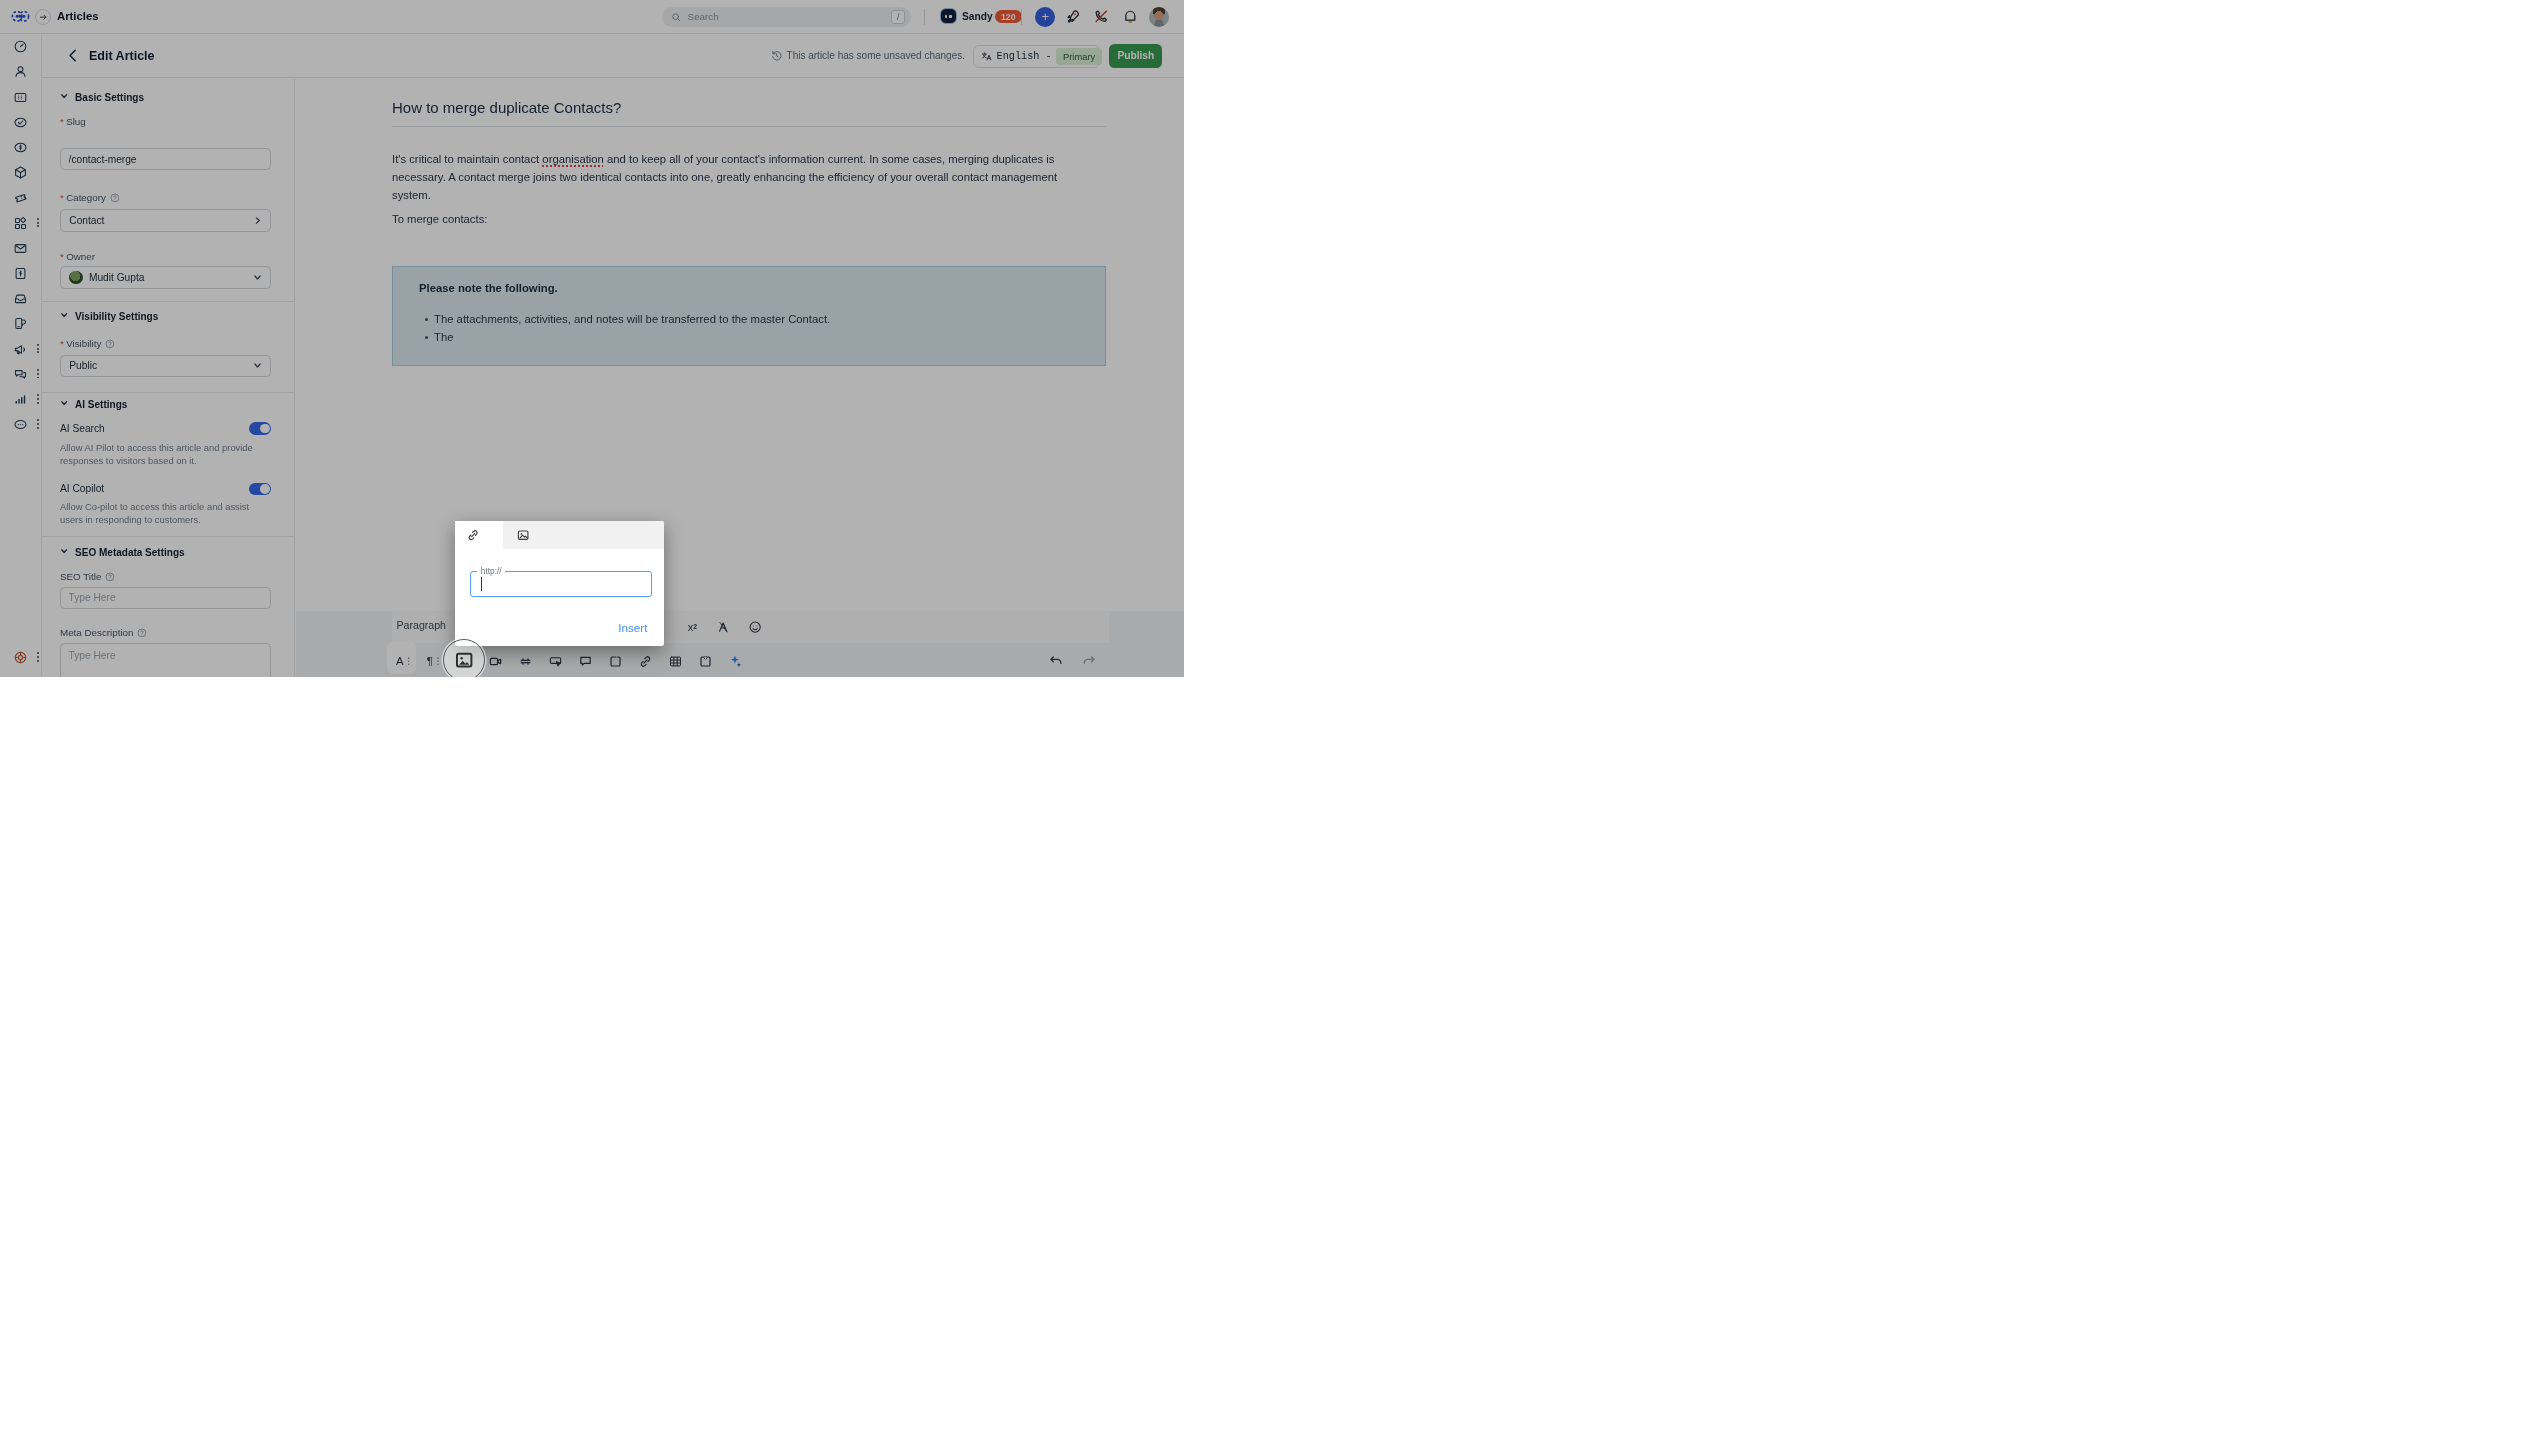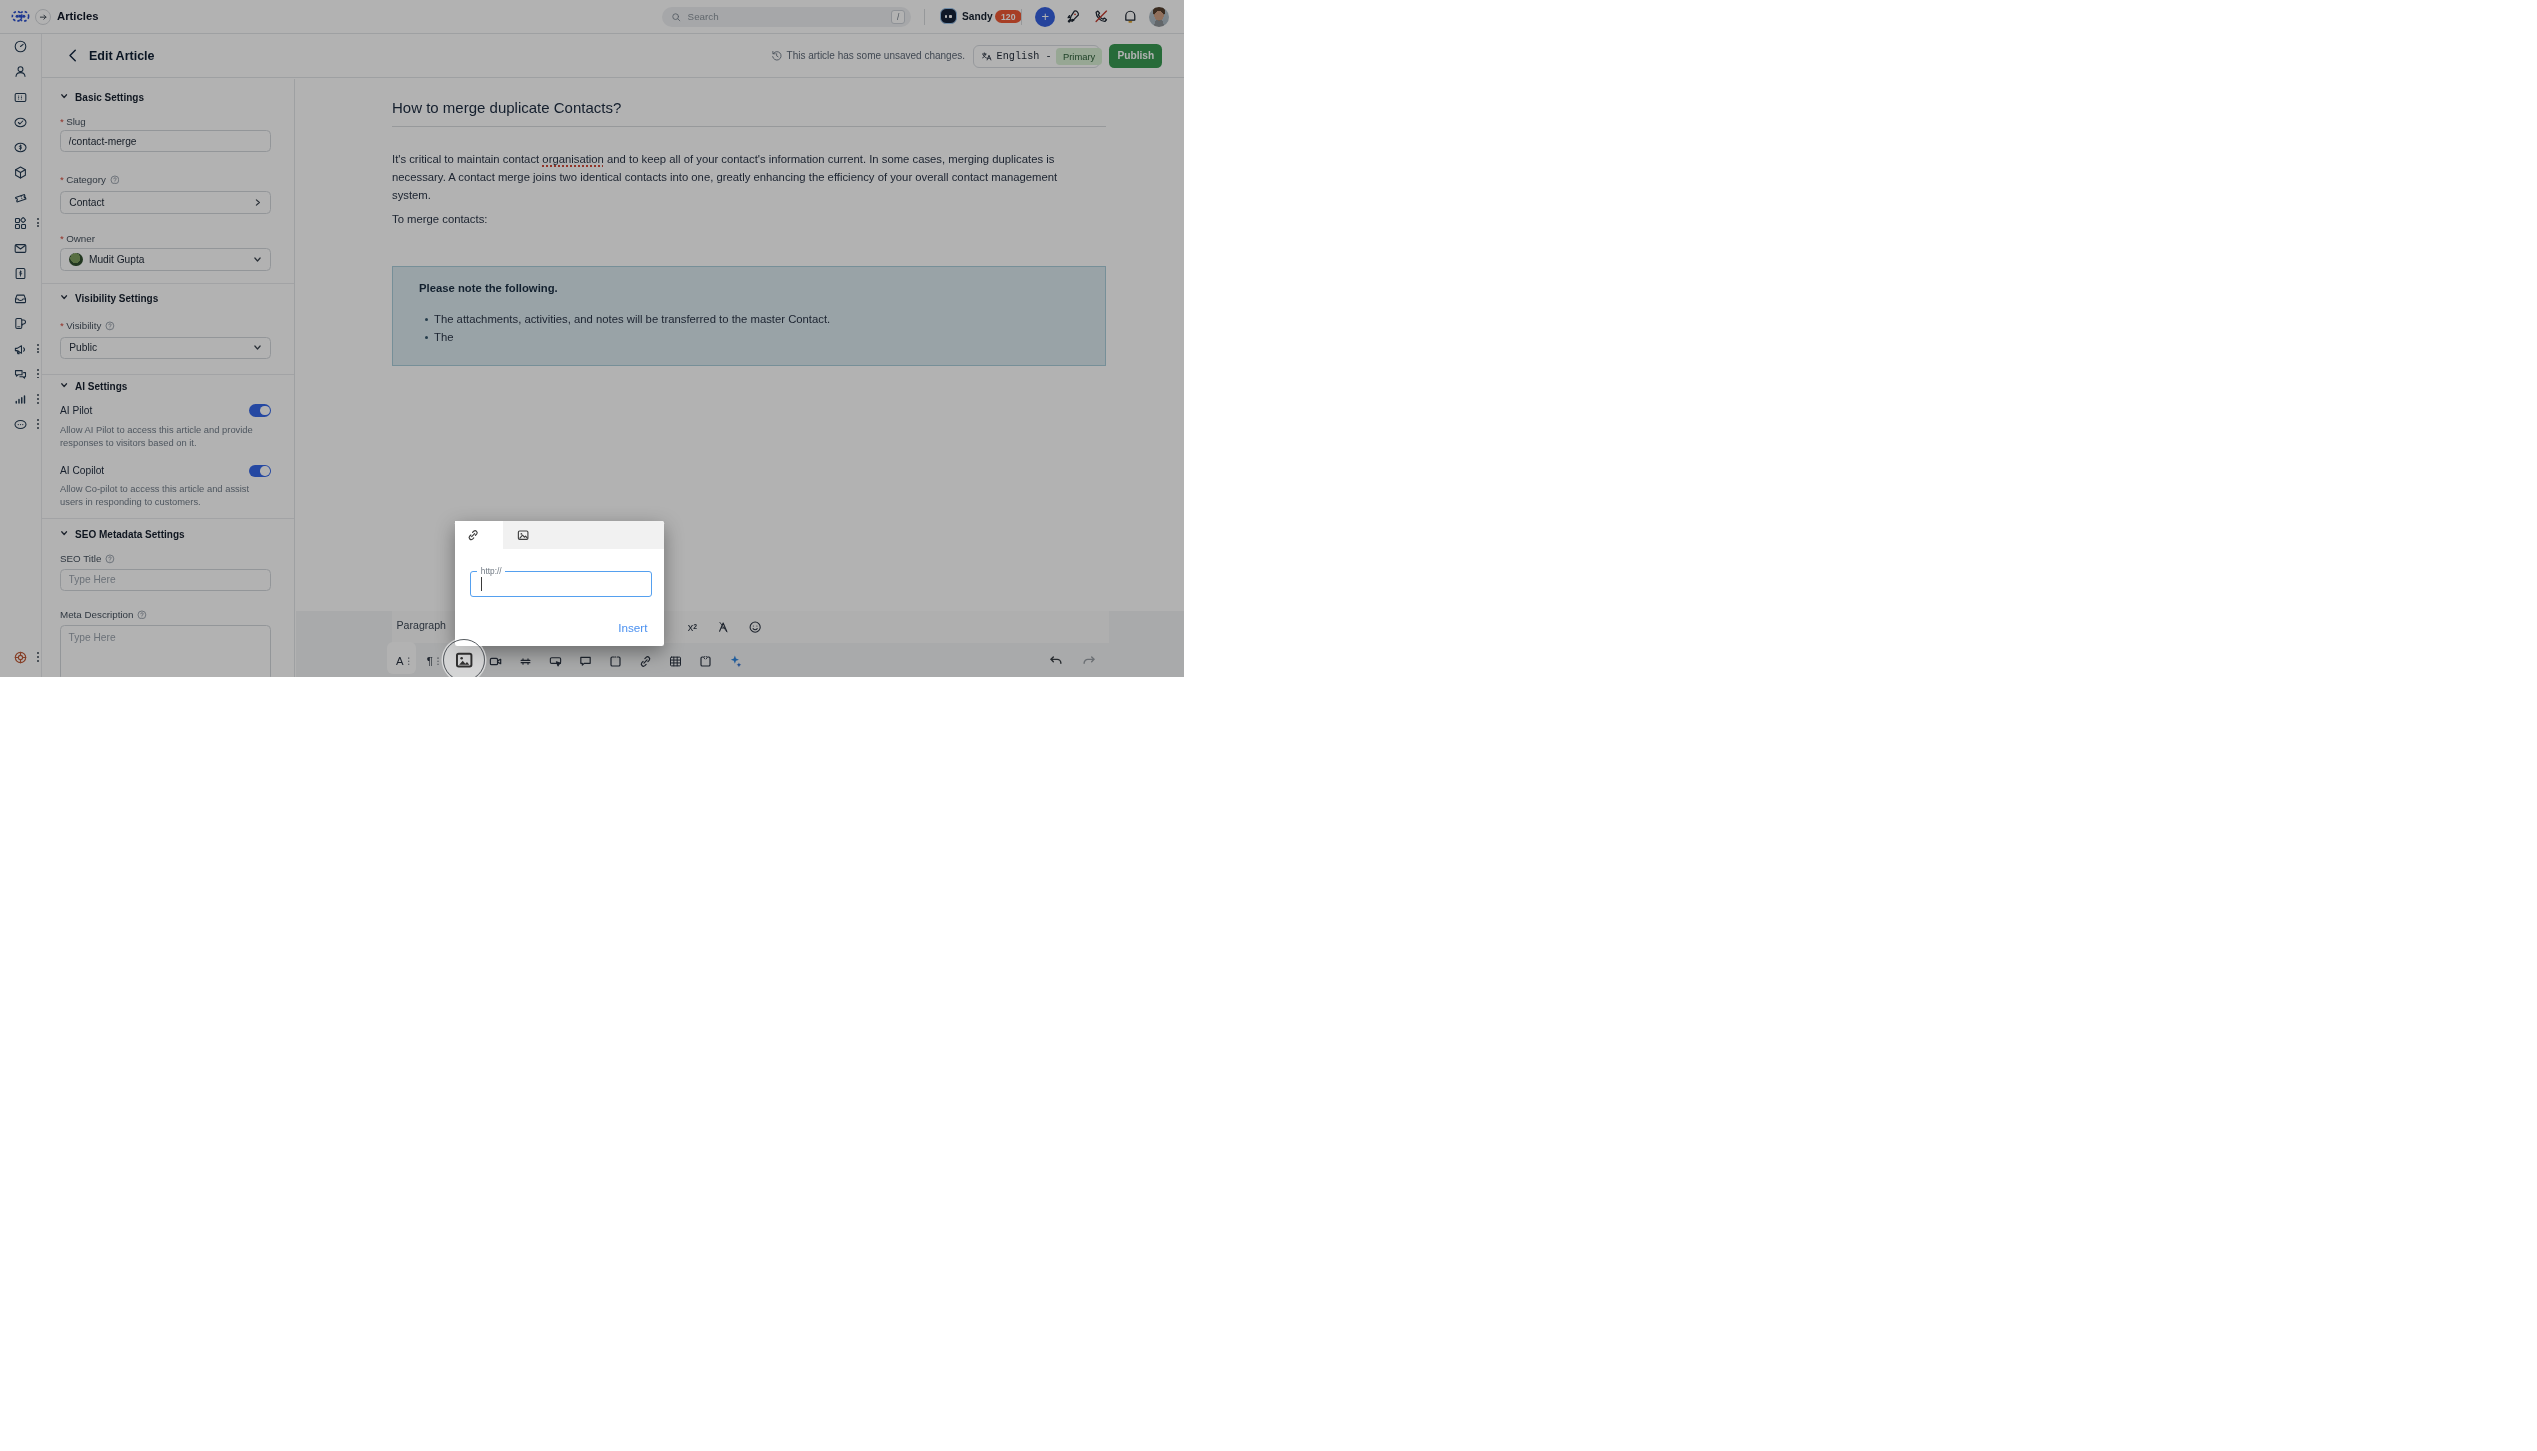--- a/index.html
+++ b/index.html
@@ -456,21 +456,21 @@
             <path d="M2.5 4l3.5 4 3.5-4"></path>
           </svg>
         </span>
       <span>Basic Settings</span>
     </div>
 
     <div class="f-label" style="margin-top:13px">
       <span class="req">*</span>
       <span>Slug</span>
     </div>
-    <input class="t-input" style="margin-top: 3px;" value="/contact-merge">
+    <input class="t-input" style="margin-top: 21px;" value="/contact-merge">
 
     <div class="f-label" style="margin-top:22px">
       <span class="req">*</span>
       <span>Category</span>
       <span class="help">
           <svg viewBox="0 0 14 14" fill="none" stroke="currentColor" stroke-width="1.2">
             <circle cx="7" cy="7" r="5.6"></circle>
             <path d="M5.4 5.4a1.7 1.7 0 1 1 2.3 1.8c-.5.2-.7.5-.7 1" stroke-linecap="round"></path>
             <circle cx="7" cy="10" r=".7" fill="currentColor" stroke="none"></circle>
           </svg>
@@ -533,21 +533,21 @@
 
     <div class="sec-h" style="margin-top:6.8px">
       <span class="chev">
           <svg viewBox="0 0 12 12" fill="none" stroke="currentColor" stroke-width="1.8" stroke-linecap="round" stroke-linejoin="round">
             <path d="M2.5 4l3.5 4 3.5-4"></path>
           </svg>
         </span>
       <span>AI Settings</span>
     </div>
     <div class="toggle-row" style="margin-top:12px">
-      <span class="t-name">AI Pilot</span>
+      <span class="t-name">AI Search</span>
       <span class="toggle">
           <i></i>
         </span>
     </div>
     <div class="t-desc" style="margin-top:6px">Allow AI Pilot to access this article and provide responses to visitors based on it.</div>
     <div class="toggle-row" style="margin-top:16px">
       <span class="t-name">AI Copilot</span>
       <span class="toggle">
           <i></i>
         </span>

